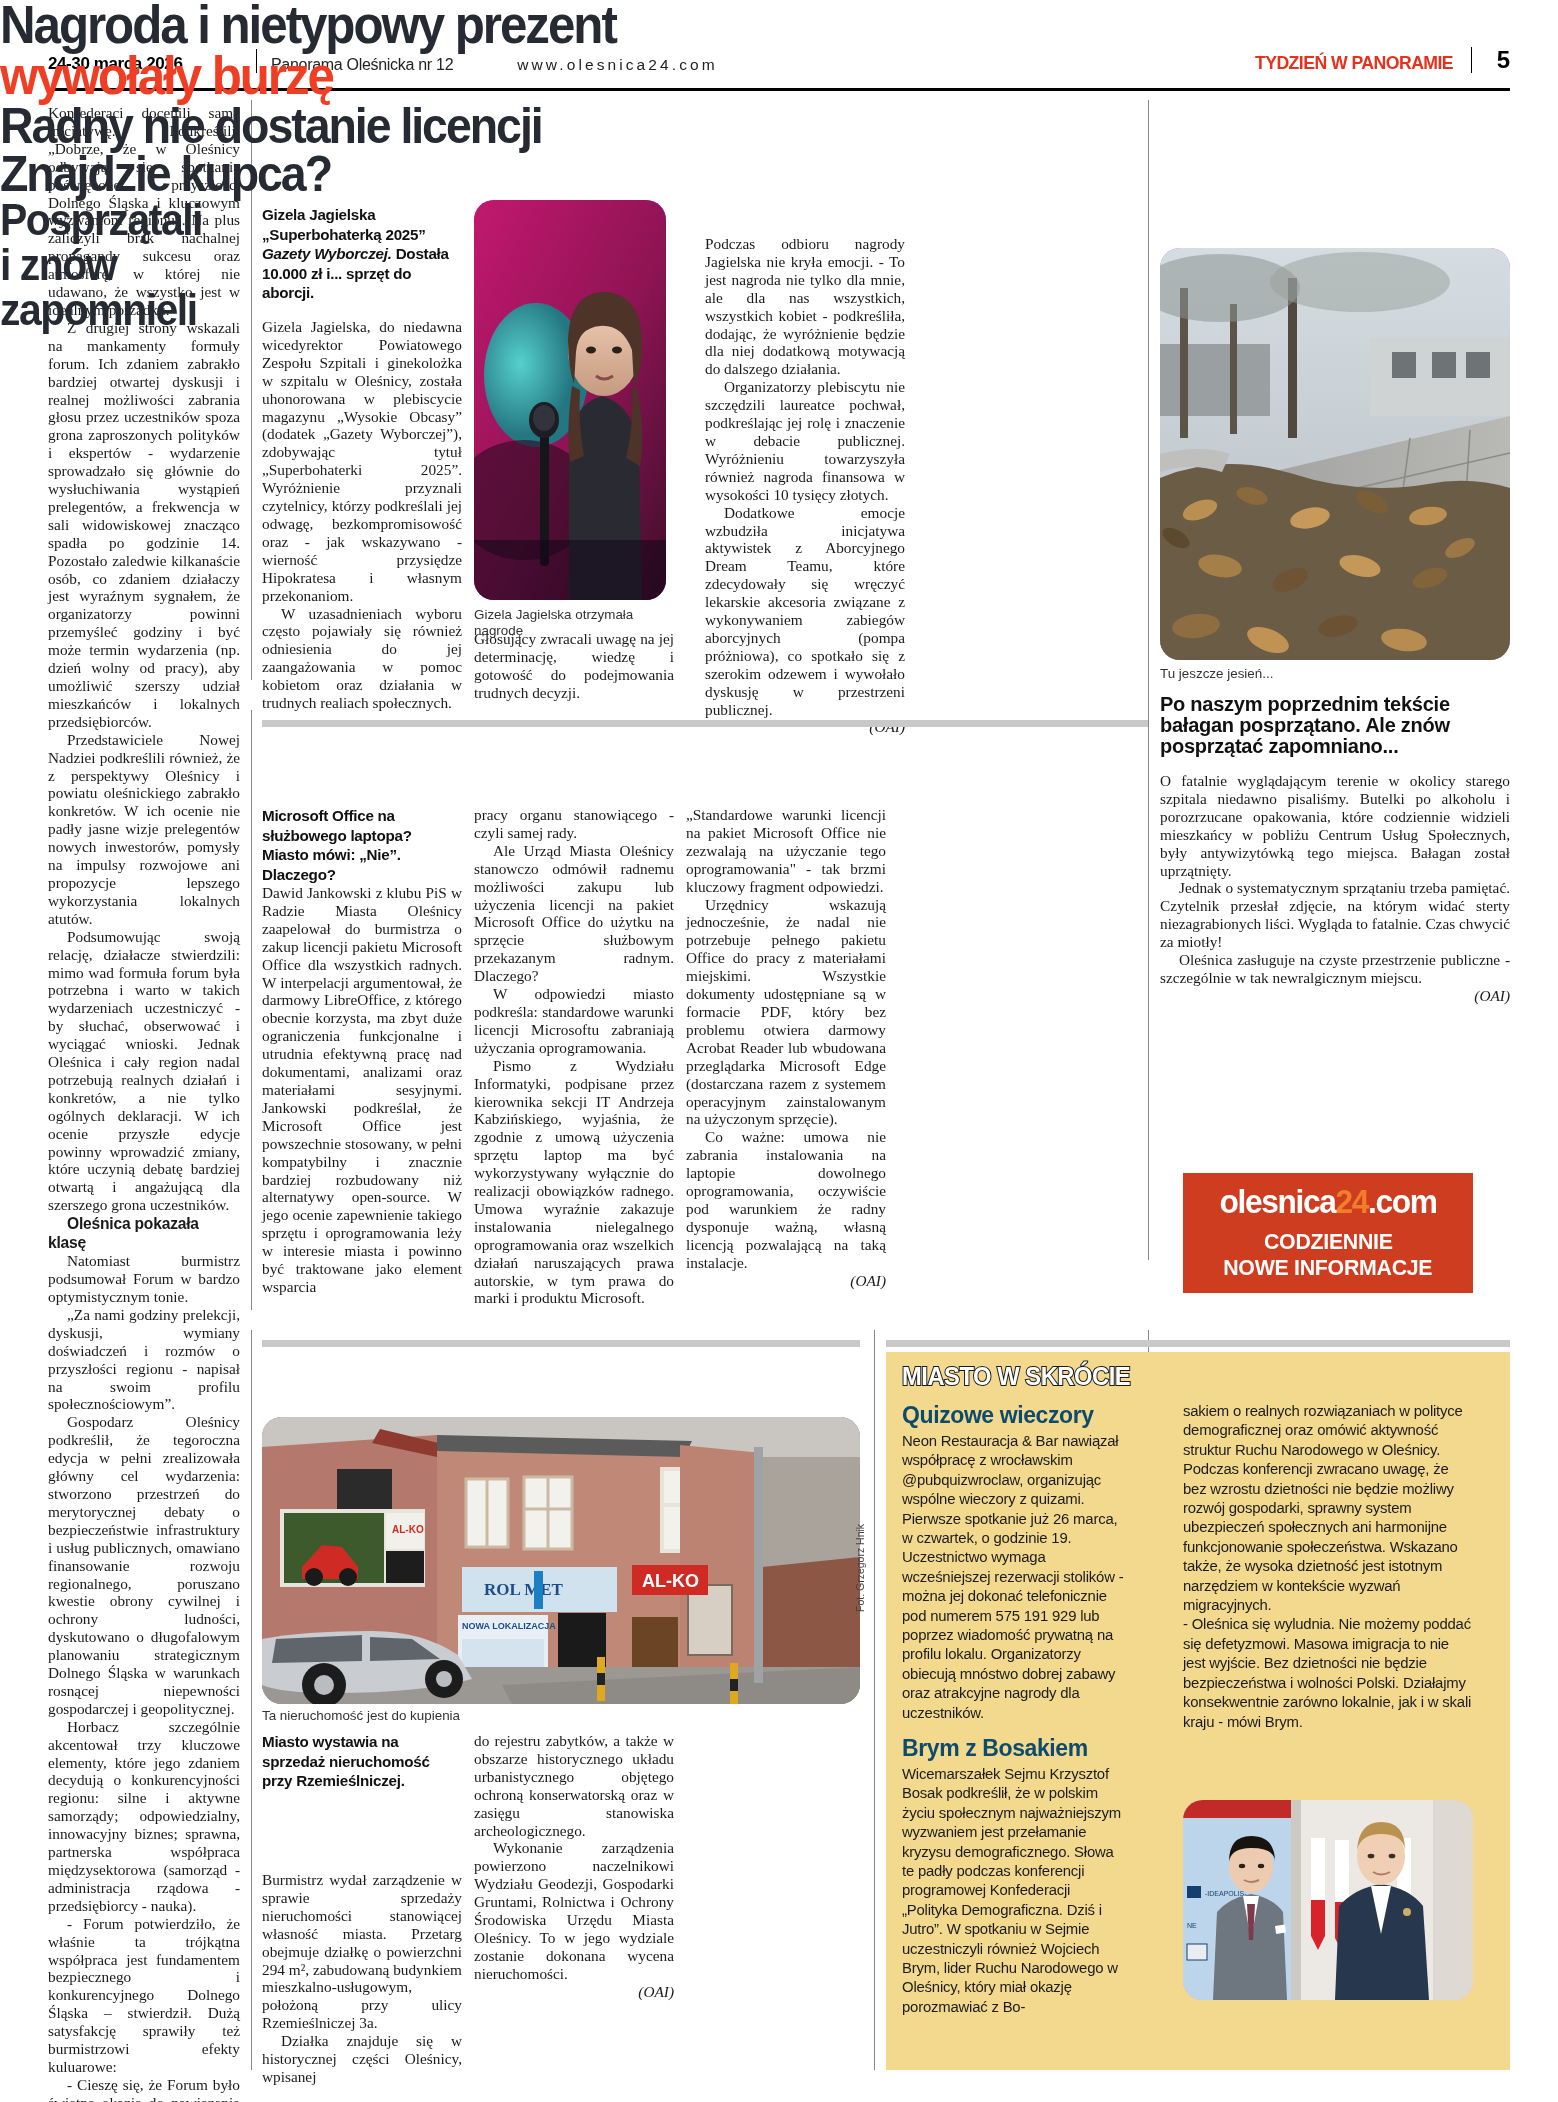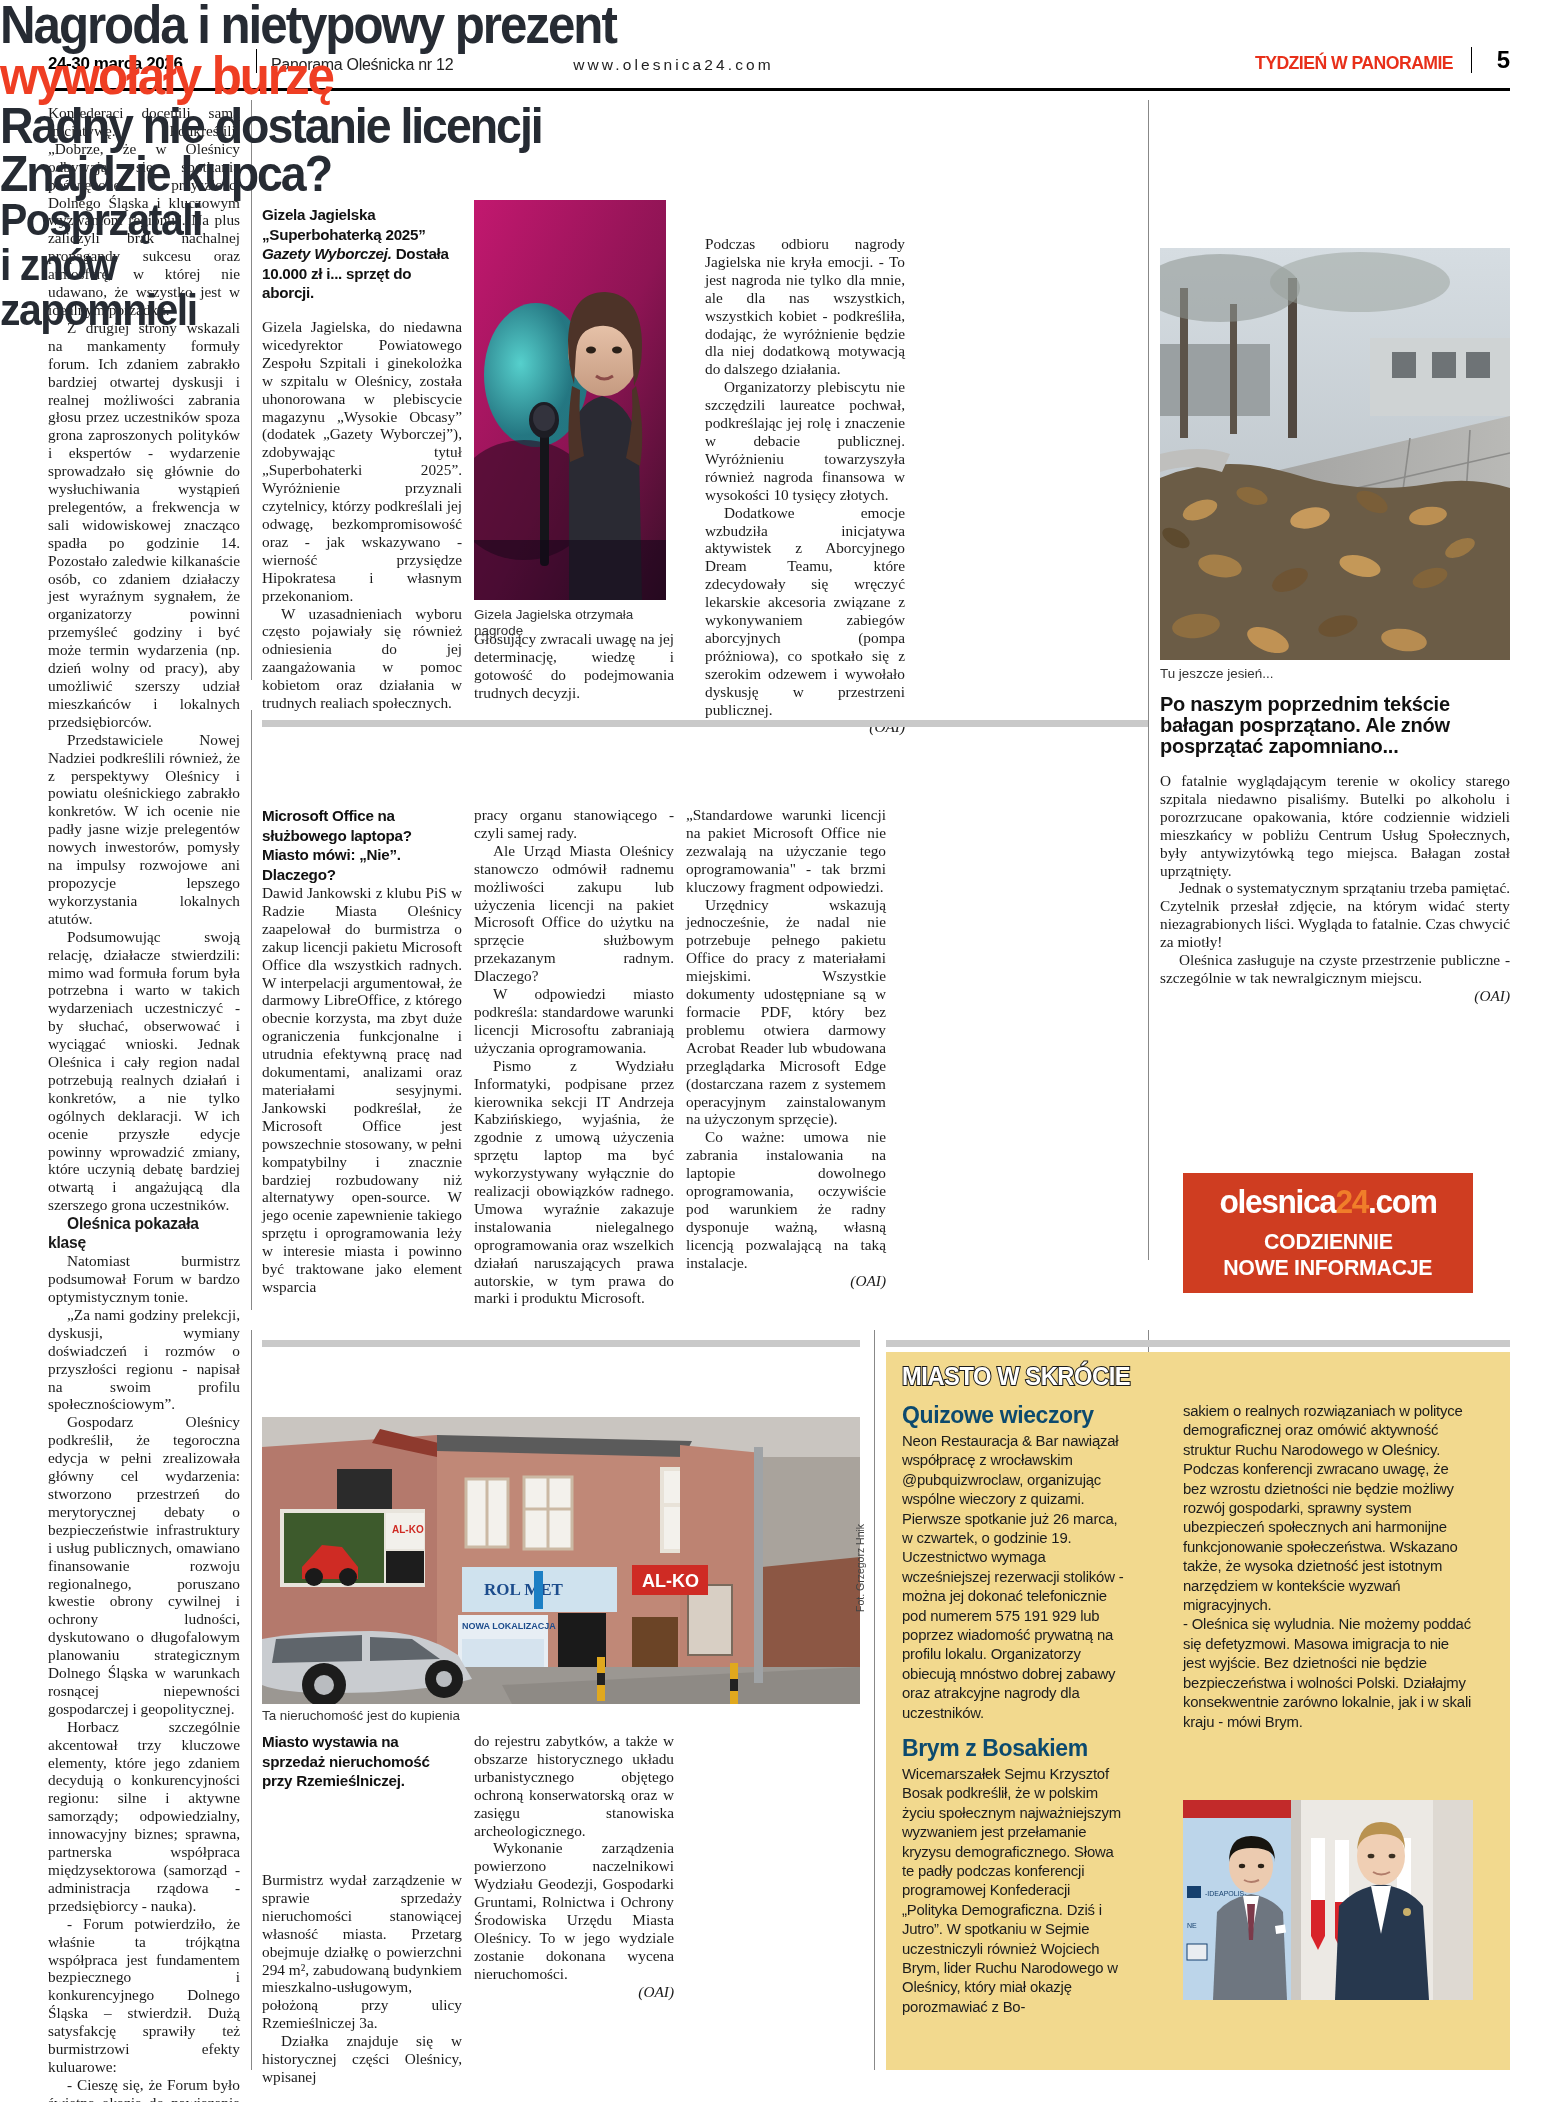--- a/index.html
+++ b/index.html
@@ -25,21 +25,21 @@
   }
   .mh-sep { width:1px; background:#000; height:24px; margin-bottom:1px; }
   .mh-paper {
     font-family:"Liberation Sans", sans-serif;
     font-size:16px; color:#222; padding-left:14px; white-space:nowrap;
     letter-spacing:-0.3px;
   }
   .mh-url {
     font-family:"Liberation Sans", sans-serif;
     font-size:15.5px; color:#222; letter-spacing:3.1px; white-space:nowrap;
-    margin-left:120px;
+    margin-left:64px;
   }
   .mh-spacer { flex:1; }
   .mh-section {
     font-family:"Liberation Sans", sans-serif;
     font-weight:bold; font-size:19px; color:#e8301a; letter-spacing:-0.6px;
     white-space:nowrap; transform: scaleX(0.93); transform-origin: right bottom;
   }
   .mh-sep2 { width:1px; background:#000; height:26px; margin:0 18px 1px 18px; }
   .mh-pageno {
     font-family:"Liberation Sans", sans-serif;
@@ -89,21 +89,21 @@
 
   .grayrule { position:absolute; background:#c9c9c9; height:7px; }
 
   
   .cap {
     font-family:"Liberation Sans", sans-serif;
     font-size:13.4px; color:#333; line-height:16px;
   }
 
   
-  .photo { position:absolute; overflow:hidden; background:#d946ef; }
+  .photo { position:absolute; overflow:hidden; background:#d946ef;border-radius:20px; }
   .photo .ph-inner { width:100%; height:100%; display:block; }
 
   
   .skrot-box {
     position:absolute; background:#f2d98e;
   }
   .skrot-title {
     font-family:"Liberation Sans", sans-serif;
     font-weight:bold; font-size:25px; letter-spacing:-0.5px;
     color:#ffffff;

